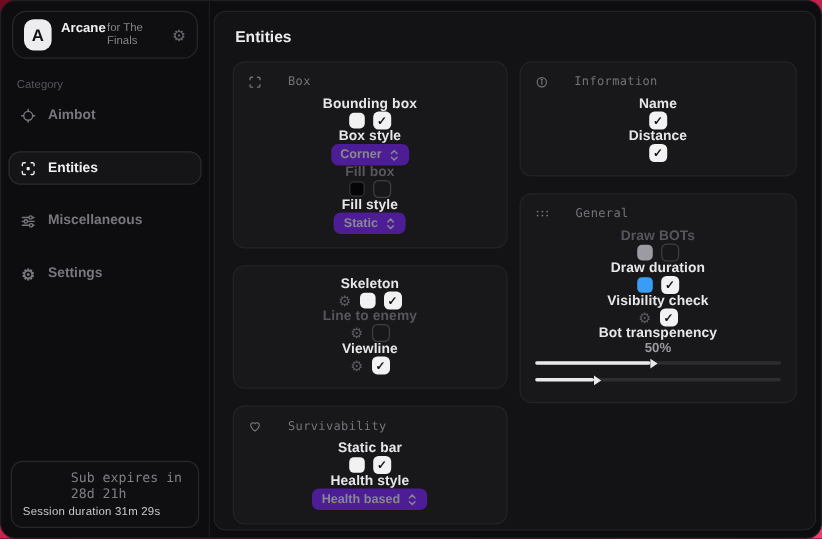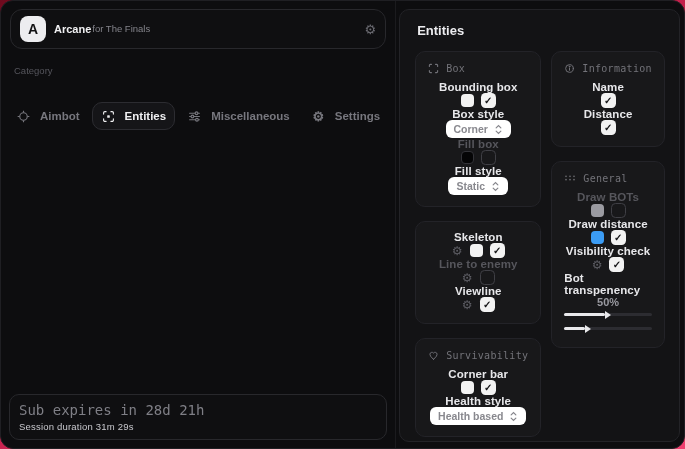--- a/index.html
+++ b/index.html
@@ -14,57 +14,57 @@
   .sidebar { flex:0 0 174px; display:flex; flex-direction:column; border-right:1px solid #1b1b1e; }
   .logo-card { margin:8px 9px 0 9px; border:1px solid #28282c; border-radius:12px;
     padding:6px 9px; display:flex; align-items:center; gap:8px; background:#0f0f11; }
   .logo { width:26px; height:26px; border-radius:8px; background:#ededf0; color:#121214;
     display:flex; align-items:center; justify-content:center; font-weight:700; font-size:14px; }
   .logo-text { display:flex; flex-direction:row; gap:1px; }
   .app-name { font-size:11px; font-weight:700; color:#f0f0f2; }
   .app-sub { font-size:9.5px; color:#84848b; }
   .logo-gear { margin-left:auto; color:#6a6a71; font-size:13px; line-height:1; cursor:pointer; }
   .cat-label { margin:16px 0 6px 13px; font-size:9.5px; color:#55555c; }
-  .nav { display:flex; flex-direction:row; gap:3px; padding:0 6px;margin-top:20px; }
+  .nav { display:flex; flex-direction:column; gap:16px; padding:0 6px; }
   .nav-item { display:flex; align-items:center; gap:9px; padding:6px 8px; border-radius:10px;
     color:#77777e; font-size:11.5px; font-weight:600; border:1px solid transparent; cursor:pointer; }
   .nav-item.active { color:#f0f0f2; background:#151518; border-color:#2c2c31; }
   .nav-icon { width:15px; height:14px; display:flex; align-items:center; justify-content:center; }
   .nav-icon svg { display:block; }
   .gear-glyph { font-size:13px; line-height:1; }
   .footer-card { margin:auto 8px 8px 8px; border:1px solid #28282c; border-radius:10px;
     padding:7px 9px; display:flex; flex-direction:column; gap:3px; background:#0f0f11; }
-  .foot1 { font-family:"DejaVu Sans Mono", monospace; font-size:14px; color:#7f7f86; }
+  .foot1 { font-family:"DejaVu Sans Mono", monospace; font-size:11px; color:#7f7f86;margin-left:40px; }
   .foot2 { font-size:9.5px; font-weight:400; color:#c9c9ce; letter-spacing:.2px; }
 
   
   .panel { flex:1; margin:8px 4px 6px 3px; background:#131315; border:1px solid #232327;
     border-radius:10px; padding:11px 15px; overflow:hidden; }
   .page-title { font-size:13px; font-weight:700; color:#ececef; margin:2px 0 13px 2px; }
   .cols { display:flex; gap:10px; align-items:flex-start; }
   .col { display:flex; flex-direction:column; gap:14px; }
   .col-left { width:237px; }
   .col-right { width:240px; }
 
   .card { background:#18181a; border:1px solid #232328; border-radius:10px;
     padding:9px 12px 11px 12px; display:flex; flex-direction:column; }
-  .card-head { display:flex; gap:7px; color:#737379;
+  .card-head { display:flex; gap:22px; color:#737379;
     font-family:"DejaVu Sans Mono", monospace; font-size:10px; margin:2px 0 7px 0; letter-spacing:.3px; }
   .card-head svg { display:block; }
   .row { display:flex; align-items:center; justify-content:space-between; min-height:21.5px;flex-direction:column; }
   .row-label { font-size:11.5px; color:#e7e7ea; font-weight:600; letter-spacing:.1px; }
   .row.disabled .row-label { color:#56565c; }
   .controls { display:flex; align-items:center; gap:7px; }
   .swatch { width:13px; height:13px; border-radius:4px; cursor:pointer; }
   .swatch.dark-border { border:1px solid #333338; }
   .checkbox { width:15px; height:15px; border-radius:4.5px; display:flex; align-items:center;
     justify-content:center; cursor:pointer; }
   .checkbox.checked { background:#f2f2f2; color:#111113; font-size:10px; font-weight:700; }
   .checkbox.unchecked { border:1.5px solid #3f3f45; background:transparent; color:transparent; }
-  .dropdown { display:flex; align-items:center; gap:6px; background:#ffffff; border-radius:6px;
+  .dropdown { display:flex; align-items:center; gap:6px; background:#4c1d95; border-radius:6px;
     padding:3px 8px; color:#88888e; font-size:10.5px; font-weight:600; cursor:pointer; }
   .dropdown svg { display:block; }
   .gear-mini { color:#5c5c63; font-size:12px; line-height:1; cursor:pointer; }
   .slider-value { font-size:11px; font-weight:600; color:#9a9aa1; }
   .slider-track { height:3px; background:#2c2c31; border-radius:2px; margin:5px 0 6px 0;
     position:relative; cursor:pointer; }
   .slider-fill { height:3px; background:#e9e9ec; border-radius:2px; position:relative; }
   .slider-fill::after { content:''; position:absolute; right:-6px; top:-2.5px;
     border-left:6px solid #e9e9ec; border-top:4px solid transparent; border-bottom:4px solid transparent; }
 </style>
@@ -215,21 +215,21 @@
           </section>
 
           <section class="card">
             <div class="card-head">
               <svg width="11" height="11" viewBox="0 0 16 16" fill="none" stroke="currentColor" stroke-width="1.4" stroke-linecap="round">
                 <path d="M8 13.4S2.8 10 2.8 6.2a2.9 2.9 0 0 1 5.2-1.7A2.9 2.9 0 0 1 13.2 6.2C13.2 10 8 13.4 8 13.4z"></path>
               </svg>
               <span>Survivability</span>
             </div>
             <div class="row">
-              <span class="row-label">Corner bar</span>
+              <span class="row-label">Static bar</span>
               <span class="controls">
                 <span class="swatch" style="background: rgb(242, 242, 242);"></span>
                 <span class="checkbox checked">✓</span>
               </span>
             </div>
             <div class="row">
               <span class="row-label">Health style</span>
               <span class="dropdown">
                 <span>Health based</span>
                 <svg width="9" height="11" viewBox="0 0 10 14" fill="none" stroke="currentColor" stroke-width="1.5" stroke-linecap="round">
@@ -279,21 +279,21 @@
               <span>General</span>
             </div>
             <div class="row disabled">
               <span class="row-label">Draw BOTs</span>
               <span class="controls">
                 <span class="swatch" style="background: rgb(155, 155, 161);"></span>
                 <span class="checkbox unchecked"></span>
               </span>
             </div>
             <div class="row">
-              <span class="row-label">Draw distance</span>
+              <span class="row-label">Draw duration</span>
               <span class="controls">
                 <span class="swatch" style="background: rgb(59, 156, 245);"></span>
                 <span class="checkbox checked">✓</span>
               </span>
             </div>
             <div class="row">
               <span class="row-label">Visibility check</span>
               <span class="controls">
                 <span class="gear-mini">⚙</span>
                 <span class="checkbox checked">✓</span>

